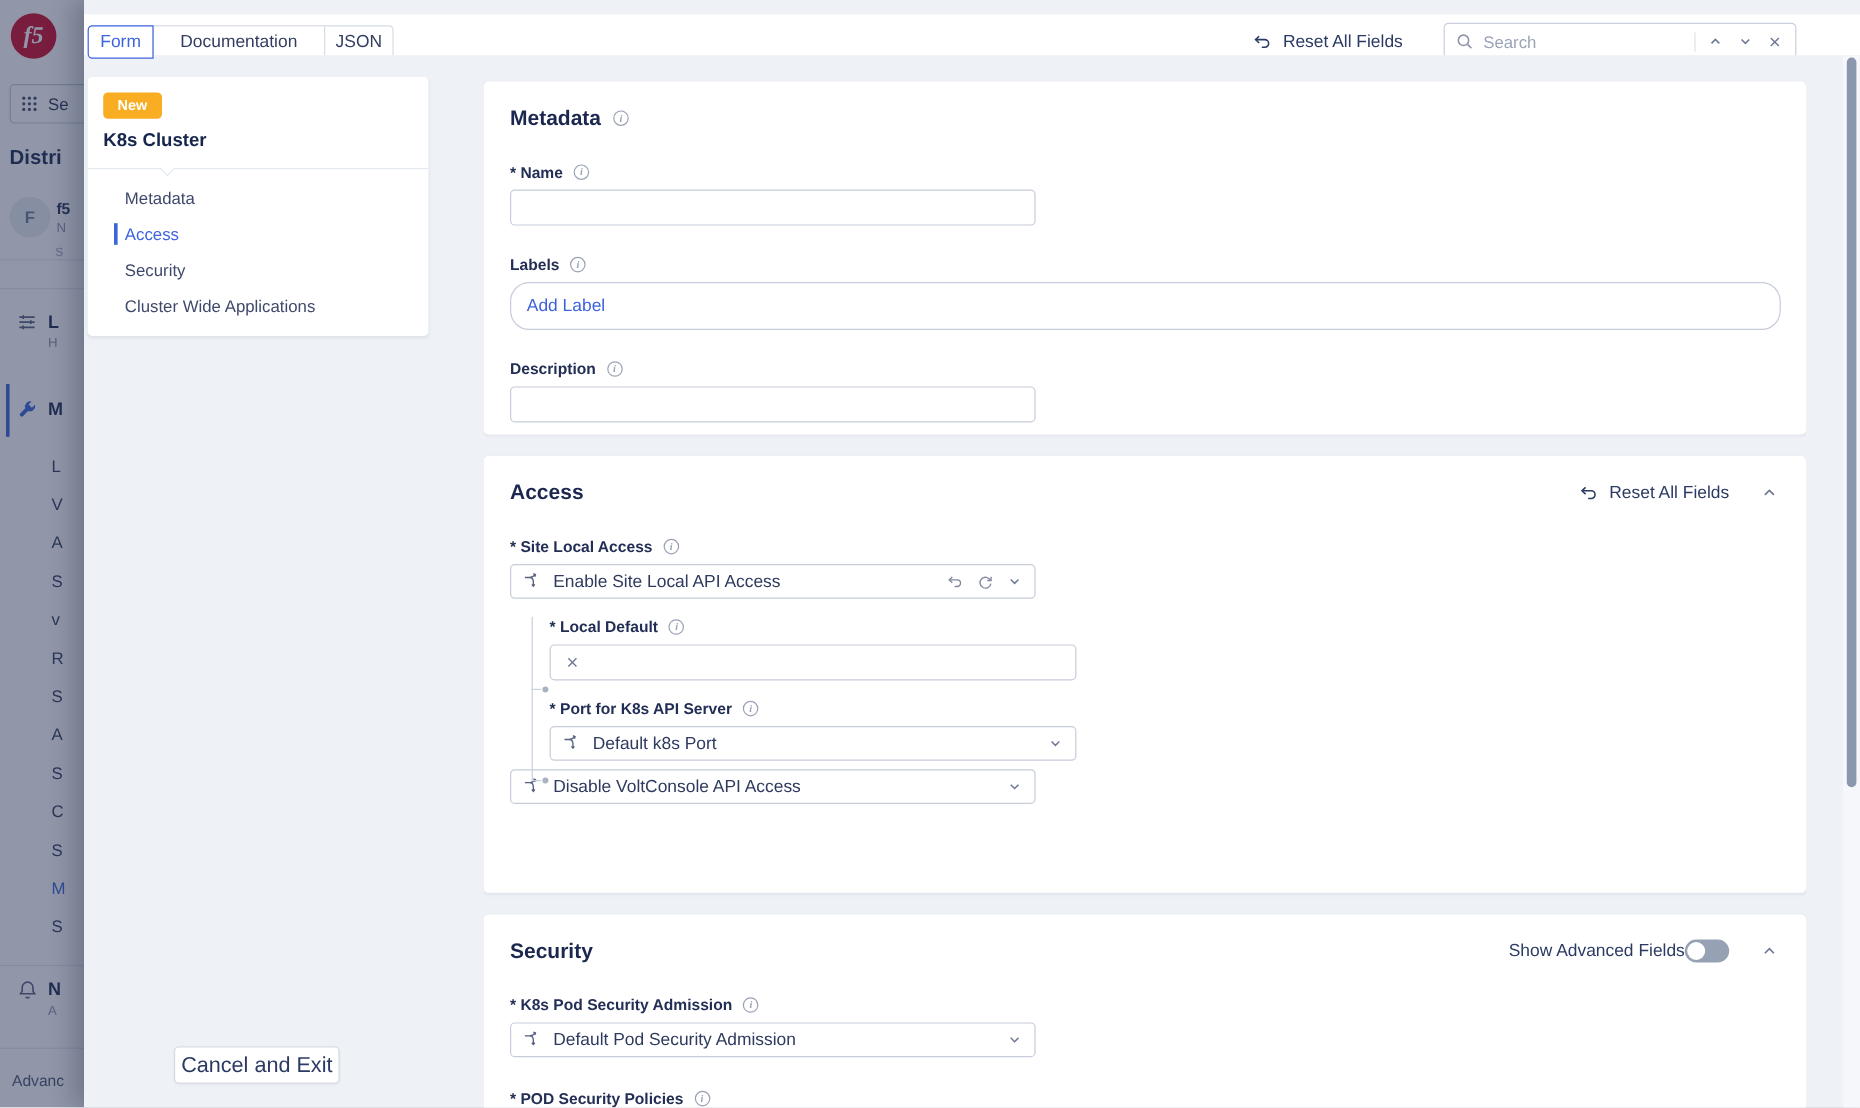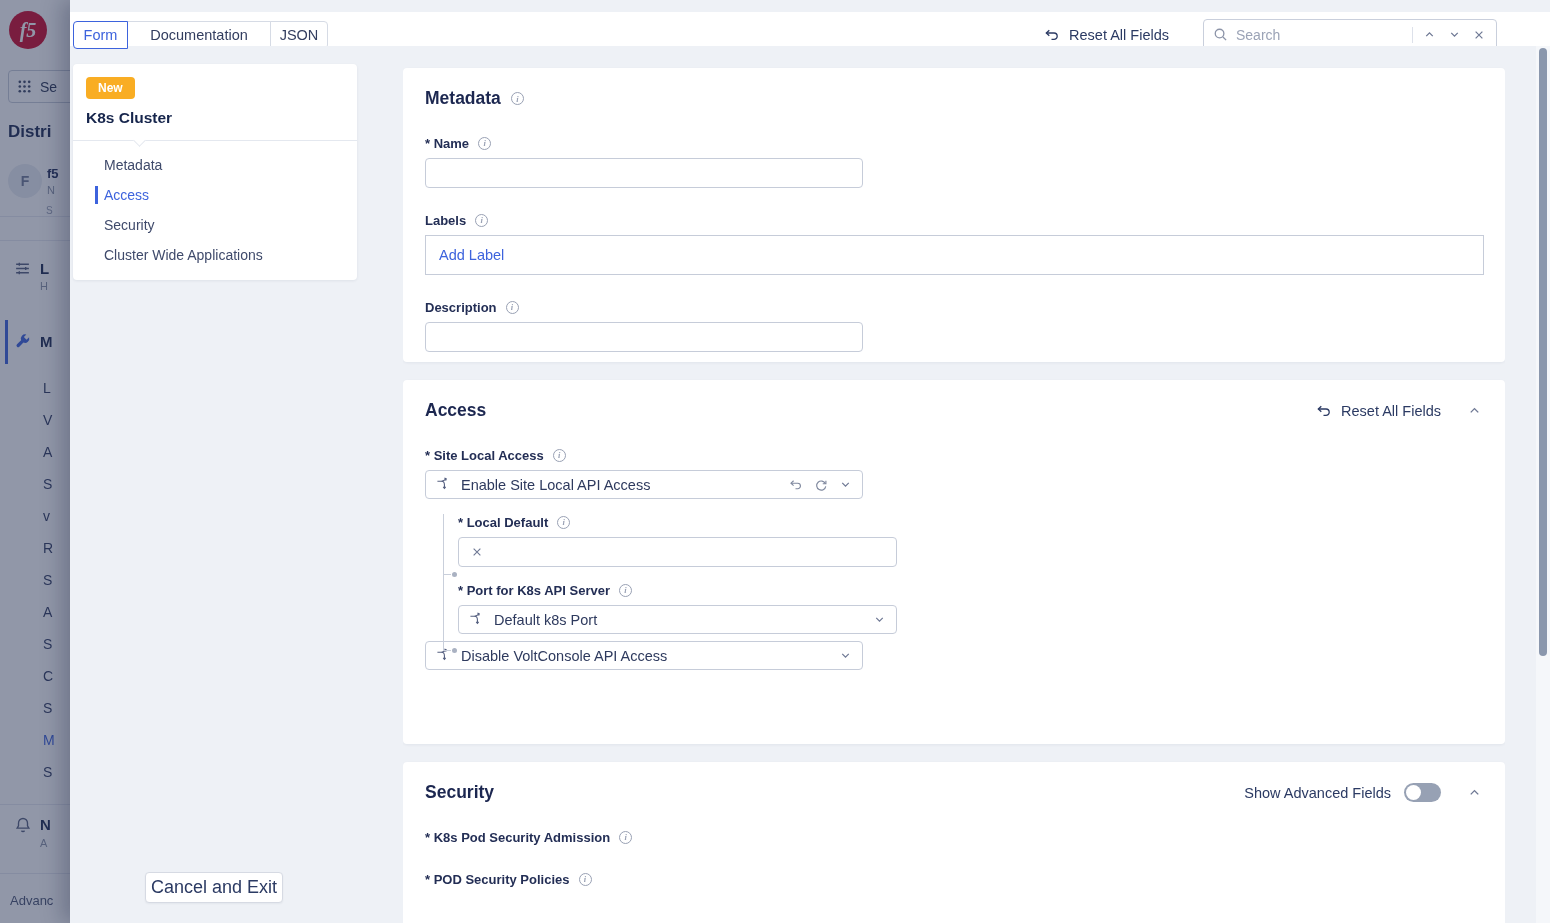--- a/index.html
+++ b/index.html
@@ -83,21 +83,21 @@
   .card-access   { margin-top:18px; height:364px; }
   .card-security { margin-top:18px; height:200px; }
   .card-head { display:flex; align-items:center; }
   .card-title { font-size:17.5px; font-weight:700; color:#1c2750; display:flex; align-items:center; gap:10px; }
   .head-right { margin-left:auto; display:flex; align-items:center; }
   .collapse-btn { margin-left:24px; }
 
   .field-label { display:flex; align-items:center; gap:9px; font-size:13px; font-weight:700; color:#232e55; height:16px; }
   .text-input { width:438px; height:30px; border:1px solid #c6ccd9; border-radius:4px; padding:0 10px;
                 font-size:14.5px; color:#2e3a5e; outline:none; font-family:inherit; background:#fff; }
-  .labels-box { width:100%; height:40px; border:1px solid #c6ccd9; border-radius:0; background:#fff;
+  .labels-box { width:100%; height:40px; border:1px solid #c6ccd9; border-radius:16px; background:#fff;
                 display:flex; align-items:center; padding:0 13px; }
   .add-label { background:none; border:none; color:#3d63dd; font-size:14.5px; cursor:pointer; font-family:inherit; }
   .select { width:438px; height:29px; border:1px solid #c6ccd9; border-radius:4px; background:#fff;
             display:flex; align-items:center; gap:10px; padding:0 10px; cursor:pointer; }
   .select .sel-value { font-size:14.5px; color:#2e3a5e; flex:1; white-space:nowrap; }
   .sel-icons { display:flex; align-items:center; gap:11px; }
   .input-box { width:439px; height:30px; border:1px solid #c6ccd9; border-radius:4px; background:#fff;
                display:flex; align-items:center; padding:0 10px; }
   .input-box input { border:none; outline:none; flex:1; font-size:14.5px; color:#2e3a5e; font-family:inherit; }
 
@@ -108,21 +108,21 @@
   .tree .vline { position:absolute; left:18px; top:0; height:136px; border-left:1px solid #c9cfdb; }
   .tree .elbow { position:absolute; left:18px; width:8px; border-top:1px solid #c9cfdb; }
   .tree .elbow .dot { position:absolute; right:-6px; top:-3px; width:5px; height:5px; border-radius:50%; background:#aab2c2; }
   .tree .e1 { top:60px; } .tree .e2 { top:136px; }
   .tree .field-label { margin-top:15px; }
 
   .info-icon { width:13px; height:13px; border:1px solid #99a1b4; border-radius:50%; flex:none;
                display:inline-flex; align-items:center; justify-content:center; }
   .info-icon::after { content:"i"; font:italic 700 8.5px "Liberation Serif",serif; color:#99a1b4; }
 
-  .adv-row { display:flex; align-items:center; gap:13px; font-size:14.5px; color:#2b3a63; }
+  .adv-row { display:flex; align-items:center; font-size:14.5px; color:#2b3a63; }
   .toggle { width:37px; height:19px; border-radius:10px; background:#97a1b4; position:relative;
             border:none; cursor:pointer; }
   .toggle .knob { position:absolute; left:2px; top:2px; width:15px; height:15px; border-radius:50%; background:#fff; }
 
   .scroll-track { position:absolute; right:0; top:0; bottom:0; width:14px; background:#f5f7fa; }
   .scroll-thumb { position:absolute; right:3px; top:2px; width:8px; height:608px; border-radius:4px; background:#8a97ad; }
 
   svg.ic { display:block; }
 </style>
 </head>
@@ -405,20 +405,34 @@
                   <path d="M4 10 L8 6 L12 10"></path>
                 </svg>
             </button>
           </div>
         </div>
 
         <div class="field-label head-gap">
           <span>* K8s Pod Security Admission</span>
           <span class="info-icon"></span>
         </div>
+        <div class="select mt7">
+          <svg class="ic" width="15" height="15" viewBox="0 0 16 16" fill="none" stroke="#566080" stroke-width="1.2">
+            <path d="M1.5 4.5 H6 C8.6 4.5 9 6.2 9 8.6 V12"></path>
+              <path d="M6 4.5 C7.9 4.3 9.3 3.4 10.6 2.1"></path>
+            <path d="M7.7 10.6 L9 12.2 L10.3 10.6"></path>
+              <path d="M9 1.2 L10.9 1.9 L10.3 3.8"></path>
+          </svg>
+          <span class="sel-value">Default Pod Security Admission</span>
+          <span class="sel-icons">
+            <svg class="ic" width="13" height="13" viewBox="0 0 16 16" fill="none" stroke="#6e7894" stroke-width="1.5">
+                <path d="M4 6 L8 10 L12 6"></path>
+              </svg>
+          </span>
+        </div>
 
         <div class="field-label mt26">
           <span>* POD Security Policies</span>
           <span class="info-icon"></span>
         </div>
       </section>
     </div>
 
     <div class="scroll-track">
       <div class="scroll-thumb"></div>

